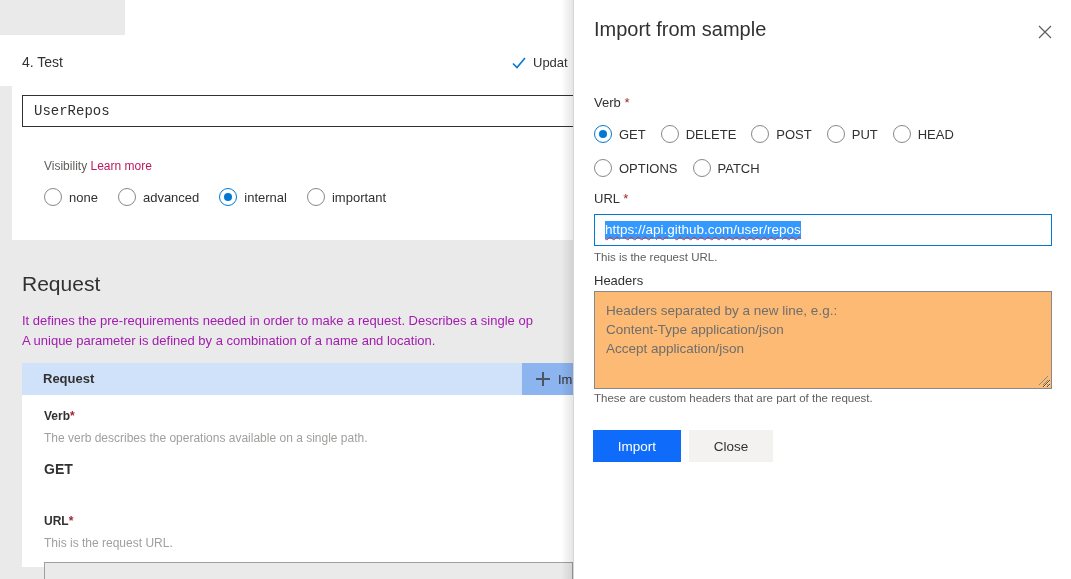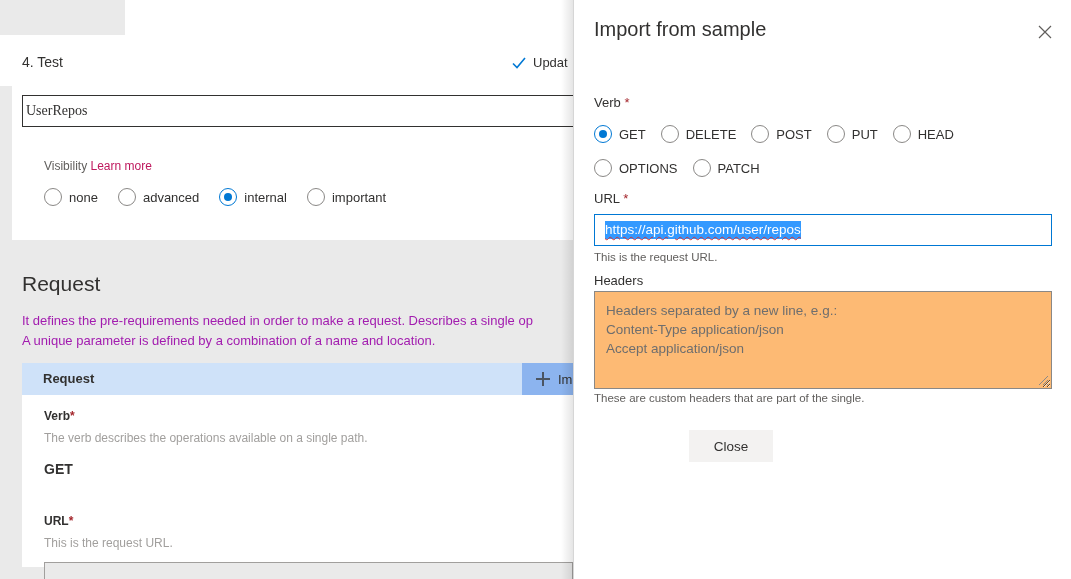--- a/index.html
+++ b/index.html
@@ -119,24 +119,24 @@
     width: 551px; height: 154px;
     background: #ffffff;
   }
   .name-input {
     position: absolute;
     left: 22px; top: 95px;
     width: 560px; height: 32px;
     border: 1px solid #323130;
     box-sizing: border-box;
     background: #ffffff;
-    font-family: Liberation Serif, serif;
+    font-family: Liberation Mono, monospace;
     font-size: 14px;
     color: #323130;
-    padding: 0 3px;
+    padding: 0 11px;
     line-height: 30px;
     outline: none;
   }
   .vis-label {
     position: absolute;
     left: 44px; top: 159px;
     font-size: 12px;
     color: #605e5c;
   }
   .vis-label a {
@@ -569,18 +569,19 @@
 
     <div class="headers-box">Headers separated by a new line, e.g.:
 Content-Type application/json
 Accept application/json</div>
     <span class="resize-grip">
       <svg width="12" height="12" viewBox="0 0 12 12">
         <path d="M11 2 L2 11 M11 6 L6 11 M11 10 L10 11" stroke="#8a8886" stroke-width="1" fill="none"></path>
       </svg>
     </span>
 
-    <div class="p-help" style="top:392px;">These are custom headers that are part of the single.</div>
-  </div>
-
+    <div class="p-help" style="top:392px;">These are custom headers that are part of the request.</div>
+  </div>
+
+  <button class="btn btn-primary">Import</button>
   <button class="btn btn-secondary">Close</button>
 
 </div>
 
 </body></html>

